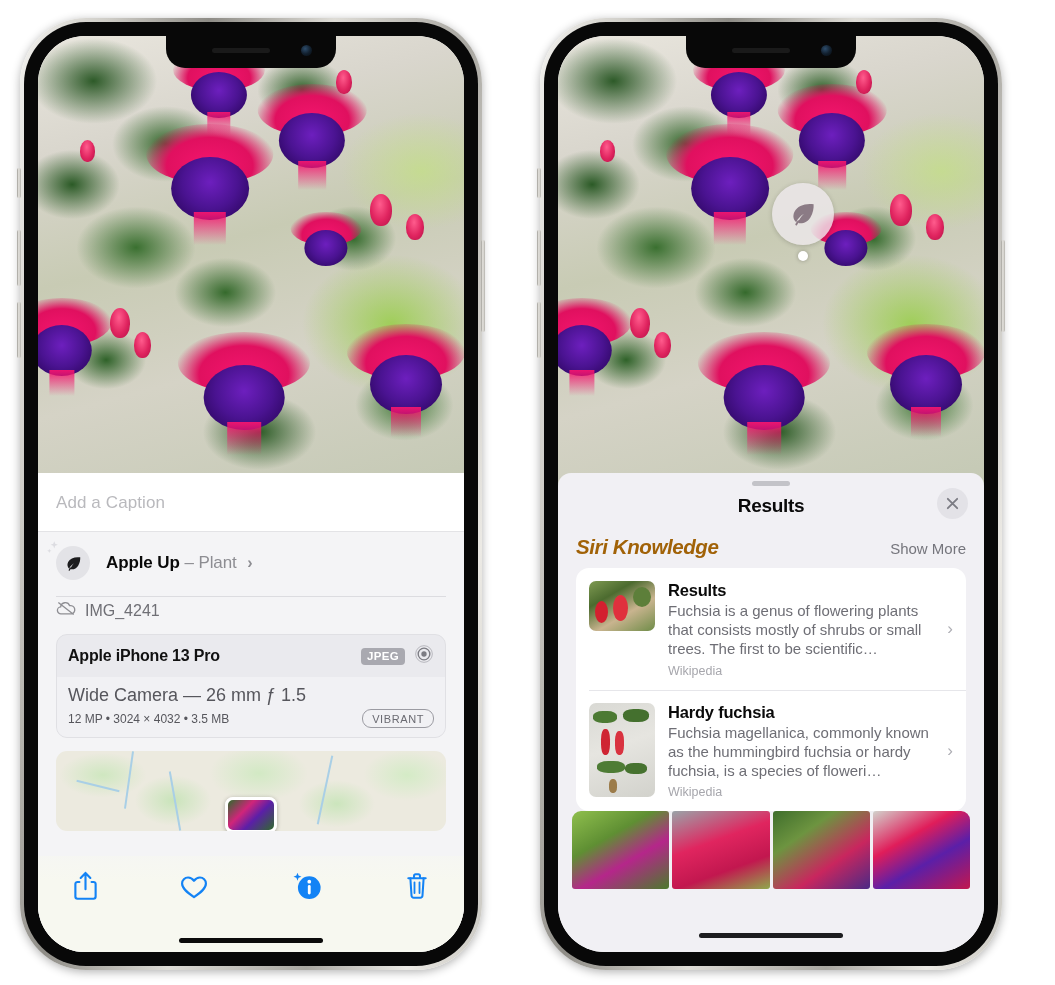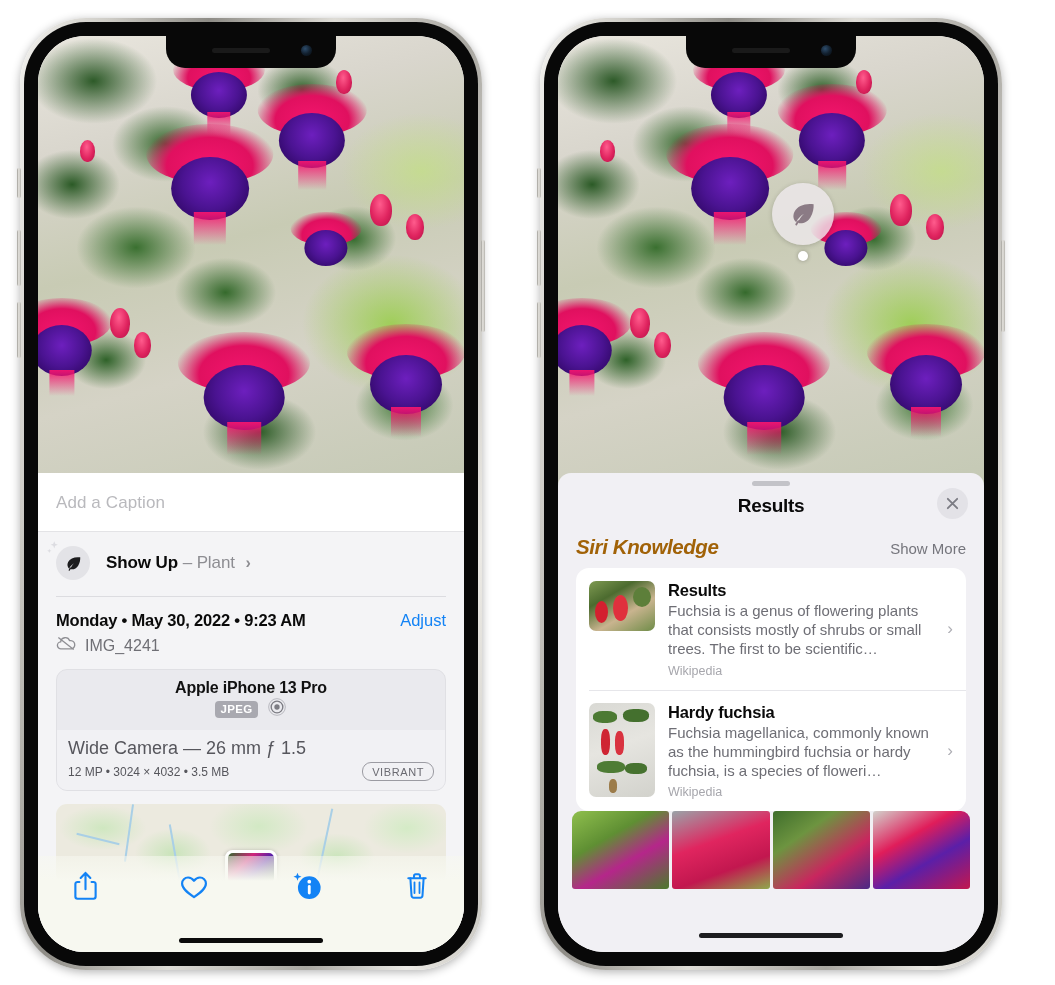--- a/index.html
+++ b/index.html
@@ -132,21 +132,21 @@
   .date-row { padding: 14px 18px 2px 18px; display: flex; align-items: baseline; justify-content: space-between; }
   .date-txt { font-size: 16.5px; color: #0a0a0a; font-weight: 700; letter-spacing: -.2px; }
   .adjust { font-size: 16.5px; color: #1383f5; }
   .fname-row { padding: 4px 18px 12px 18px; display: flex; align-items: center; gap: 9px; }
   .fname { font-size: 16px; color: #6f6f75; }
 
   .exif-card {
     margin: 2px 18px 0 18px; background: #eaeaee; border-radius: 11px; overflow: hidden;
     border: 1px solid #e0e0e4;
   }
-  .exif-head { display: flex; align-items: center; justify-content: space-between; padding: 9px 11px; flex-direction: column; }
+  .exif-head { display: flex; align-items: center; justify-content: space-between; padding: 9px 11px; }
   .exif-model { font-size: 16px; font-weight: 700; color: #111; letter-spacing: -.2px; }
   .exif-head-right { display: flex; align-items: center; gap: 9px; }
   .jpeg-badge { background: #a9a9b0; color: #fff; font-size: 11.5px; font-weight: 700; padding: 2.5px 6px; border-radius: 4px; letter-spacing: .3px; }
   .exif-body { background: #f1f1f4; padding: 8px 11px 9px 11px; }
   .exif-line1 { font-size: 18px; color: #56565c; }
   .exif-line2 { display: flex; align-items: center; justify-content: space-between; margin-top: 3px; }
   .exif-line2 .t { font-size: 12px; color: #56565c; }
   .vibrant { border: 1px solid #9b9ba2; color: #6a6a71; font-size: 11px; letter-spacing: .6px; padding: 2.5px 9px; border-radius: 9px; }
   .exif-foot { display: flex; align-items: center; background: #eaeaee; border-top: 1px solid #dedee2; padding: 7px 11px; }
   .exif-foot .cell { flex: 1; text-align: center; font-size: 13.5px; color: #76767c; }
@@ -316,33 +316,29 @@
               <path d="M6.6 20.4c.5-1 1.1-1.9 1.8-2.7" stroke="#1c1c1e" stroke-width="1.5" fill="none" stroke-linecap="round"></path>
             </svg>
             <span class="sparkles">
               <svg width="22" height="22" viewBox="0 0 24 24" aria-hidden="true">
                 <path d="M9 2.4l1.05 2.9 2.9 1.05-2.9 1.05L9 10.3 7.95 7.4 5.05 6.35l2.9-1.05z" fill="#dcdce1"></path>
                 <path d="M3.6 10.6l.62 1.72 1.72.62-1.72.62-.62 1.72-.62-1.72-1.72-.62 1.72-.62z" fill="#dcdce1"></path>
               </svg>
             </span>
           </div>
           <div class="lookup-text">
-            <span>Show Up</span>
+            <span>Apple Up</span>
             <span class="sub">–</span>
             <span class="sub">Plant</span>
             <span class="chev-sm">›</span>
           </div>
         </div>
 
         <div class="divider"></div>
 
-        <div class="date-row">
-          <span class="date-txt">Monday • May 30, 2022 • 9:23 AM</span>
-          <span class="adjust">Adjust</span>
-        </div>
 
         <div class="fname-row">
           <span>
             <svg width="20" height="15" viewBox="0 0 24 18" aria-hidden="true">
               <path d="M18.5 15.5H6.2A4.2 4.2 0 0 1 5.6 7.1 5.6 5.6 0 0 1 16.4 5.6a3.9 3.9 0 0 1 2.1 9.9z" fill="none" stroke="#8e8e93" stroke-width="1.6" stroke-linejoin="round"></path>
               <path d="M3.2 2.2l17.6 13.6" stroke="#8e8e93" stroke-width="1.6" stroke-linecap="round"></path>
             </svg>
           </span>
           <span class="fname">IMG_4241</span>
         </div>

